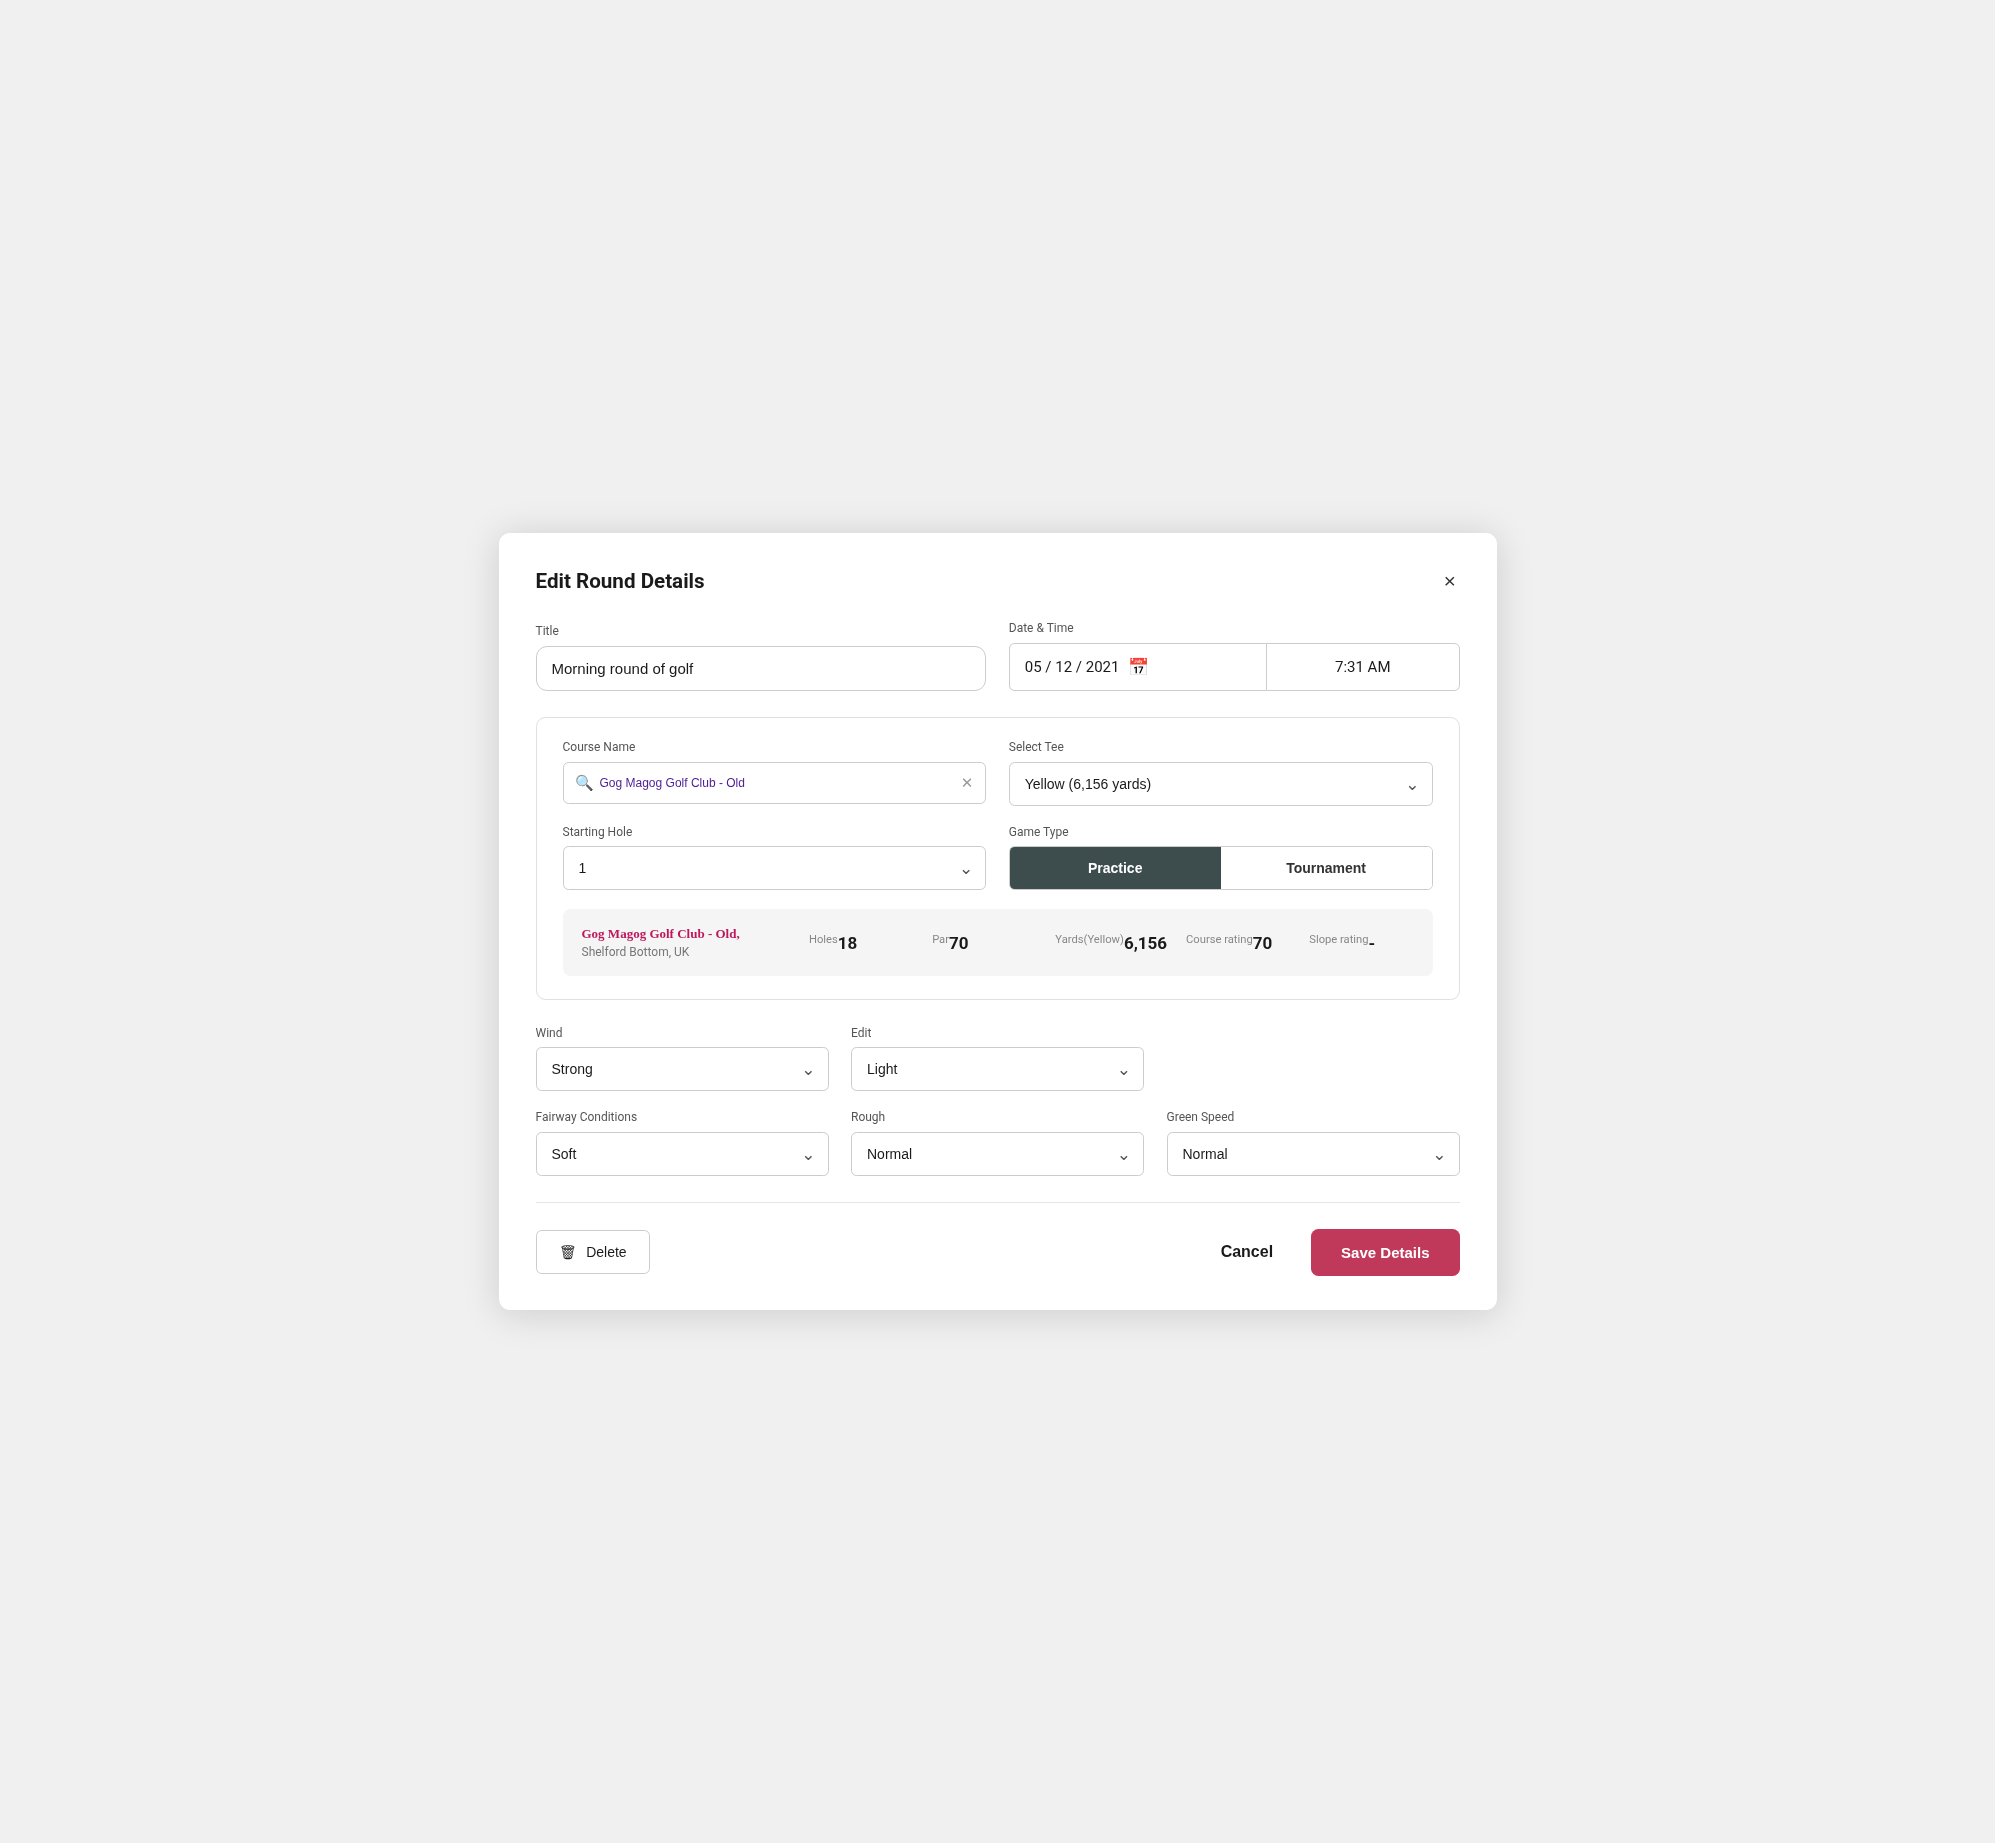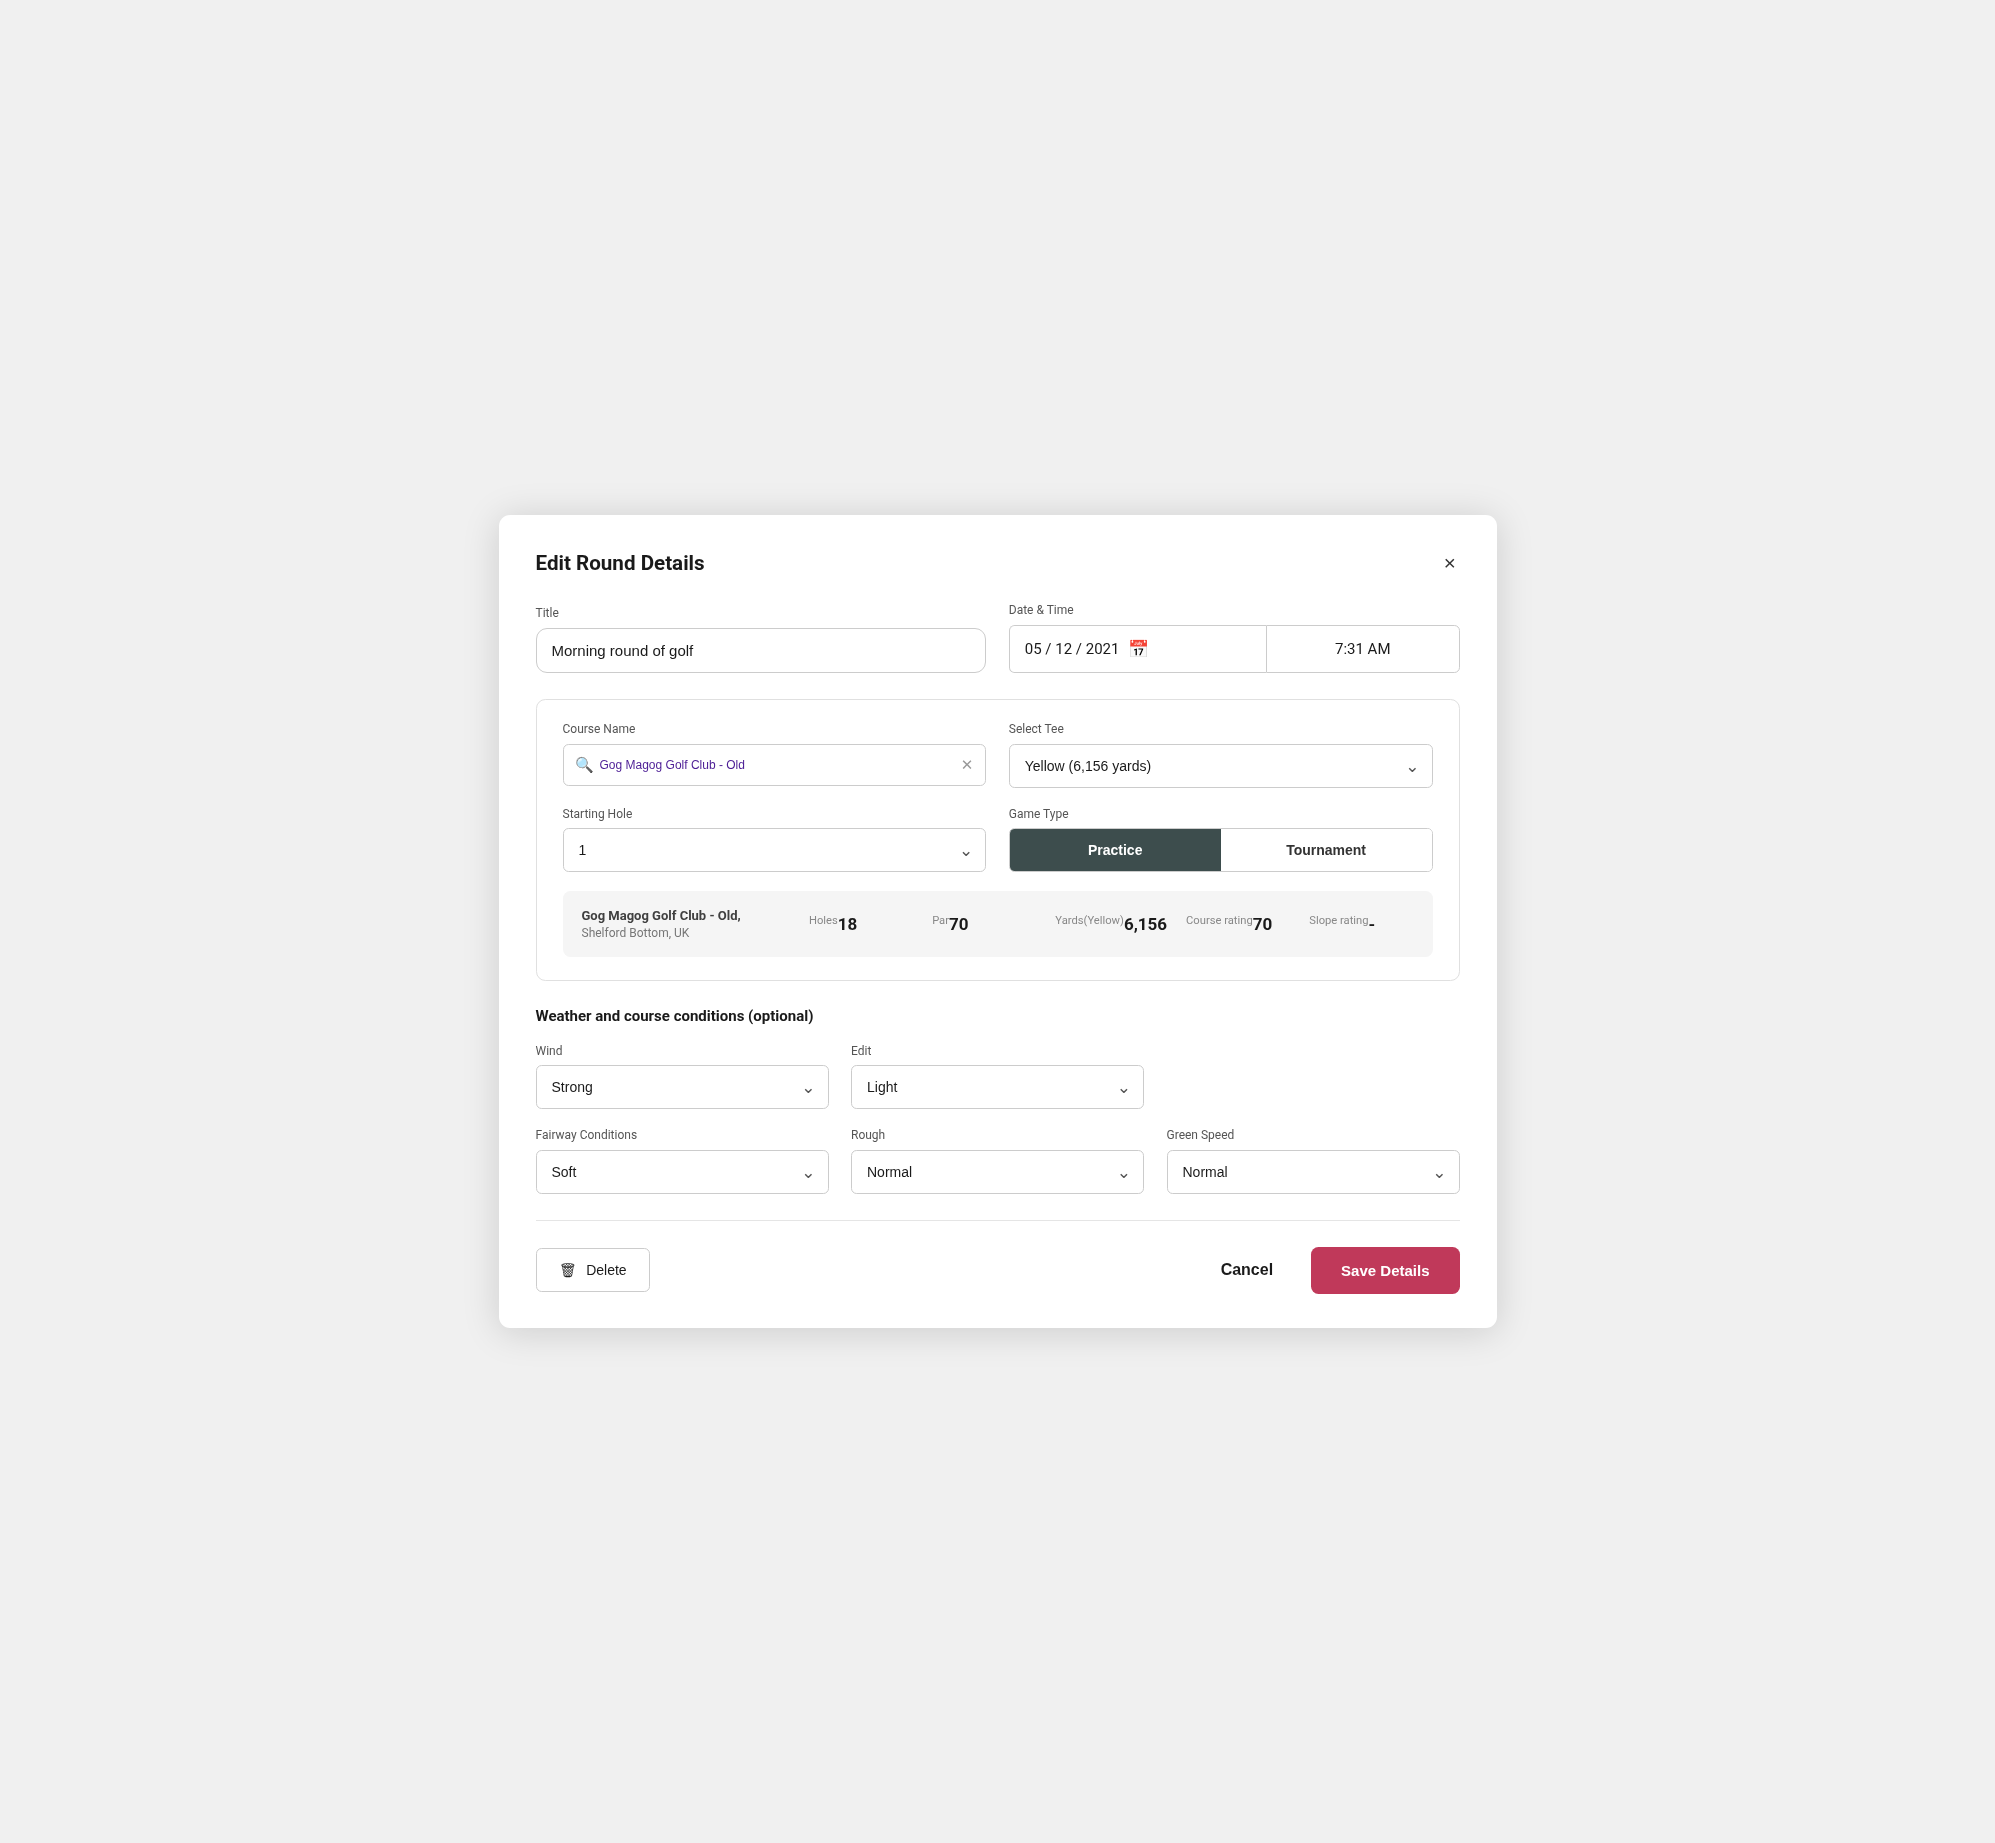--- a/index.html
+++ b/index.html
@@ -196,21 +196,22 @@
       display: flex;
       align-items: center;
       gap: 0;
     }
     .course-name-block {
       flex: 2;
     }
     .course-name-main {
       font-size: 13px;
       font-weight: 700;
-      color: #404040;
+      color: #be185d;
+      font-family: Liberation Serif, serif;
     }
     .course-name-sub {
       font-size: 12px;
       color: #777;
       margin-top: 2.8px;
     }
     .course-stat {
       display: flex;
       align-items: flex-start;
       flex: 1;
@@ -382,21 +383,20 @@
         <span class="stat-value">70</span>
       </div>
       <div class="course-stat">
         <span class="stat-label">Slope rating</span>
         <span class="stat-value">-</span>
       </div>
     </div>
   </div>
 
   <div class="weather-section">
-    <div class="weather-title">Weather and course conditions (optional)</div>
 
     <div class="weather-row">
       <div class="field-group">
         <label class="field-label">Wind</label>
         <div class="select-wrapper">
           <select class="select-input">
             <option>Calm</option>
             <option>Light</option>
             <option>Moderate</option>
             <option selected="">Strong</option>

